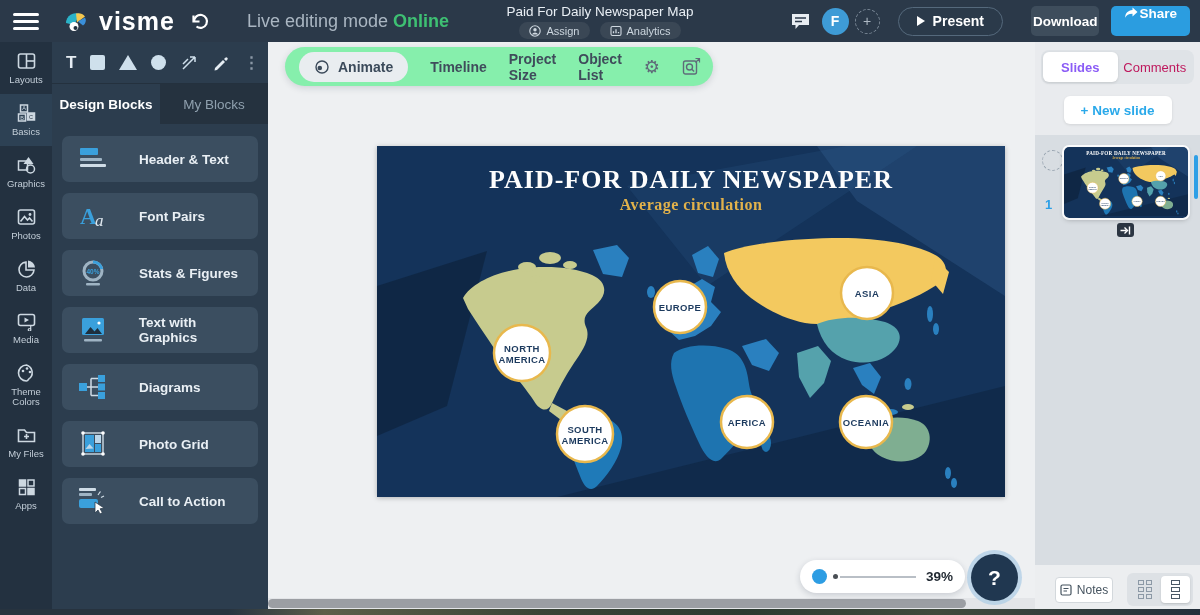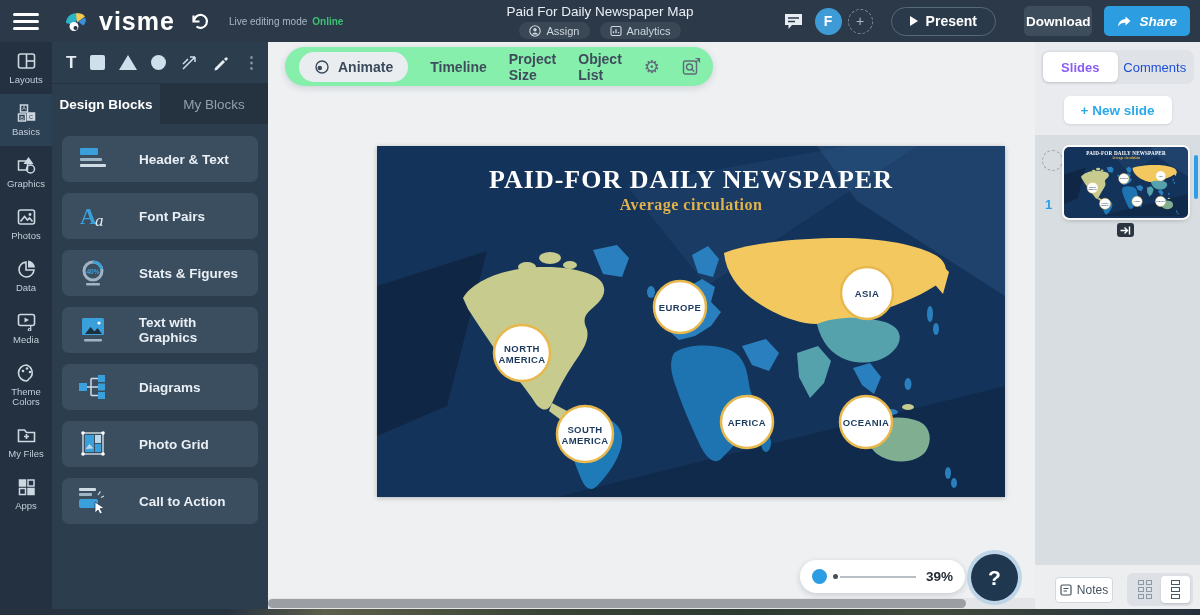--- a/index.html
+++ b/index.html
@@ -6,33 +6,33 @@
   html,body { width:1200px; height:615px; overflow:hidden; }
   body { font-family:"Liberation Sans",sans-serif; position:relative; background:#eef0f2; }
 
   
   .topbar { position:absolute; left:0; top:0; width:1200px; height:42px; background:#2b3949; display:flex; align-items:center; z-index:30; }
   .hamburger { width:52px; display:flex; flex-direction:column; gap:4px; align-items:center; cursor:pointer; }
   .hamburger span { width:26px; height:3px; background:#fff; border-radius:2px; }
   .logo-wrap { display:flex; align-items:center; gap:7px; margin-left:10px; }
   .logo-text { color:#fff; font-size:25px; font-weight:bold; letter-spacing:1px; }
   .undo-btn { margin-left:14px; display:flex; align-items:center; }
-  .live-mode { margin-left:20px; font-size:10px; color:#aab6c2; }
+  .live-mode { margin-left:38px; font-size:18px; color:#aab6c2; }
   .live-mode .online { color:#3ec073; font-weight:bold; margin-left:5px; }
   .topbar-center { position:absolute; left:0; right:0; top:0; height:42px; display:flex; flex-direction:column; align-items:center; justify-content:center; pointer-events:none; }
   .proj-title { color:#e9eff5; font-size:13.5px; margin-top:1px; }
   .center-pills { display:flex; gap:10px; margin-top:3px; pointer-events:auto; }
   .pill-btn { display:flex; align-items:center; gap:5px; background:#3a4755; border-radius:10px; height:17px; padding:0 10px; font-size:11px; color:#ccd6df; cursor:pointer; }
   .topbar-right { position:absolute; right:0; top:0; height:42px; display:flex; align-items:center; gap:12px; padding-right:10px; }
   .avatar { width:27px; height:27px; border-radius:50%; background:#3e9bd6; color:#fff; font-size:14px; font-weight:bold; display:flex; align-items:center; justify-content:center; }
   .add-collab { width:25px; height:25px; border-radius:50%; border:1.5px dashed #7d8b99; color:#aeb9c4; font-size:14px; display:flex; align-items:center; justify-content:center; margin-left:-6px; cursor:pointer; }
   .present-btn { display:flex; align-items:center; gap:8px; background:#2b3a4a; border:1px solid #55697c; border-radius:16px; height:29px; padding:0 18px; color:#fff; font-size:14px; font-weight:bold; cursor:pointer; margin-left:6px;justify-content:flex-end; }
   .present-play { width:0; height:0; border-left:8px solid #fff; border-top:5px solid transparent; border-bottom:5px solid transparent; }
   .download-btn { background:#3e4d5c; color:#fff; font-size:13.5px; font-weight:bold; border-radius:5px; height:30px; padding:0 2px; display:flex; align-items:center; cursor:pointer; margin-left:16px; }
-  .share-btn { background:#2b9de0; color:#fff; font-size:13.5px; font-weight:bold; border-radius:5px; height:30px; padding:0 13px; display:flex; align-items:center; gap:7px; cursor:pointer;font-style:italic; }
+  .share-btn { background:#2b9de0; color:#fff; font-size:13.5px; font-weight:bold; border-radius:5px; height:30px; padding:0 13px; display:flex; align-items:flex-start; cursor:pointer; }
 
   
   .iconrail { position:absolute; left:0; top:42px; width:52px; height:573px; background:#233140; z-index:20; display:flex; flex-direction:column; }
   .rail-item { display:flex; flex-direction:column; align-items:center; gap:4px; padding:9px 0 8px; cursor:pointer; }
   .rail-item .rail-label { font-size:9.5px; color:#c3ced8; text-align:center; line-height:1.15; }
   .rail-item.active { background:#2d4154; }
 
   
   .panel { position:absolute; left:52px; top:42px; width:216px; height:573px; background:#2c3d4e; z-index:15; }
   .shape-toolbar { height:42px; display:flex; align-items:center; gap:14px; padding:0 14px; border-bottom:1px solid #24313e; }
@@ -73,21 +73,21 @@
   .zoom-value { font-size:13.5px; font-weight:bold; color:#1f2730; }
   .help-btn { position:absolute; left:703px; top:512px; width:47px; height:47px; border-radius:50%; background:#203750; color:#fff; font-size:21px; font-weight:bold; display:flex; align-items:center; justify-content:center; box-shadow:0 0 0 4px rgba(175,205,230,.75); cursor:pointer; z-index:12; }
   .hscroll { position:absolute; left:0; top:556px; width:767px; height:11px; background:#e3e5e8; }
   .hscroll-thumb { position:absolute; left:0; top:1px; width:698px; height:9px; background:#9b9ea3; border-radius:5px; cursor:pointer; }
 
   
   .rightpanel { position:absolute; left:1035px; top:42px; width:165px; height:573px; background:#e9ebee; z-index:20; }
   .rp-tabs { display:flex; margin:8px 6px 0 6px; background:#dfe3e7; border-radius:8px; height:34px; padding:2px; }
   .rp-tab { flex:1; display:flex; align-items:center; justify-content:center; font-size:13px; border-radius:6px; cursor:pointer; }
   .rp-tab.active { background:#fff; color:#8b5cf6; font-weight:bold; box-shadow:0 1px 3px rgba(0,0,0,.12); }
-  .rp-tab.inactive { color:#1d4ed8; }
+  .rp-tab.inactive { color:#be185d; }
   .new-slide-btn { margin:12px auto 0 auto; width:108px; height:28px; background:#fff; border-radius:6px; box-shadow:0 1px 3px rgba(0,0,0,.1); display:flex; align-items:center; justify-content:center; color:#2aa9ea; font-size:13.5px; font-weight:bold; cursor:pointer; }
   .slides-area { position:absolute; left:0; top:93px; width:165px; height:430px; background:#d8dde2; }
   .spinner { position:absolute; left:7px; top:15px; width:21px; height:21px; border:1.5px dashed #98a4b0; border-radius:50%; }
   .slide-number { position:absolute; left:10px; top:62px; color:#2d9fe6; font-size:13px; font-weight:bold; }
   .thumb-wrap { position:absolute; left:29px; top:12px; width:124px; height:71px; border-radius:5px; overflow:hidden; outline:2px solid rgba(255,255,255,.9); box-shadow:0 2px 5px rgba(0,0,0,.25); cursor:pointer; background:#14335a; }
   .rp-scrollbar { position:absolute; right:2px; top:20px; width:4px; height:44px; background:#2d9fe6; border-radius:2px; cursor:pointer; }
   .transition-icon { position:absolute; left:82px; top:88px; width:17px; height:14px; background:#2b3542; border-radius:3px; display:flex; align-items:center; justify-content:center; cursor:pointer; }
   .rp-bottom { position:absolute; left:0; bottom:0; width:165px; height:50px; background:#eceef0; }
   .notes-btn { position:absolute; left:20px; top:12px; width:58px; height:26px; background:#fff; border:1px solid #d3d8dc; border-radius:4px; display:flex; align-items:center; justify-content:center; gap:5px; font-size:12px; color:#45535f; cursor:pointer; }
   .view-toggles { position:absolute; left:92px; top:8px; width:66px; height:33px; background:#dde1e5; border-radius:6px; display:flex; align-items:center; padding:3px; gap:2px; }

